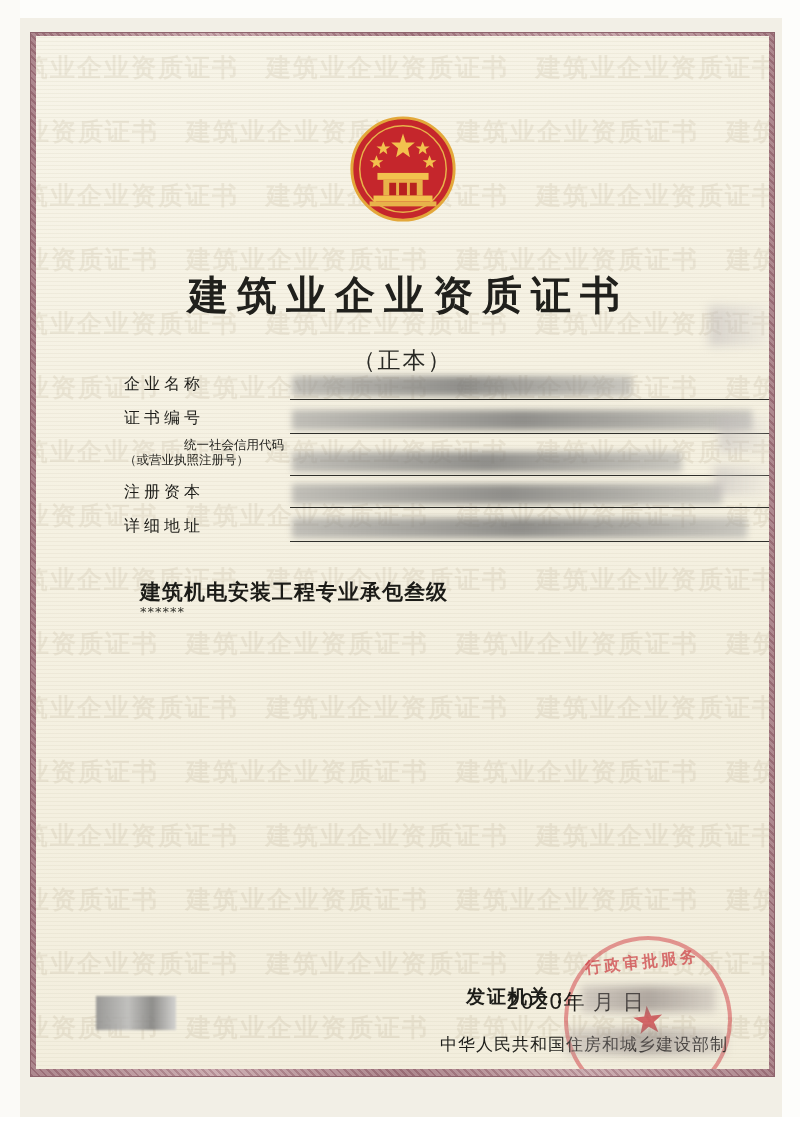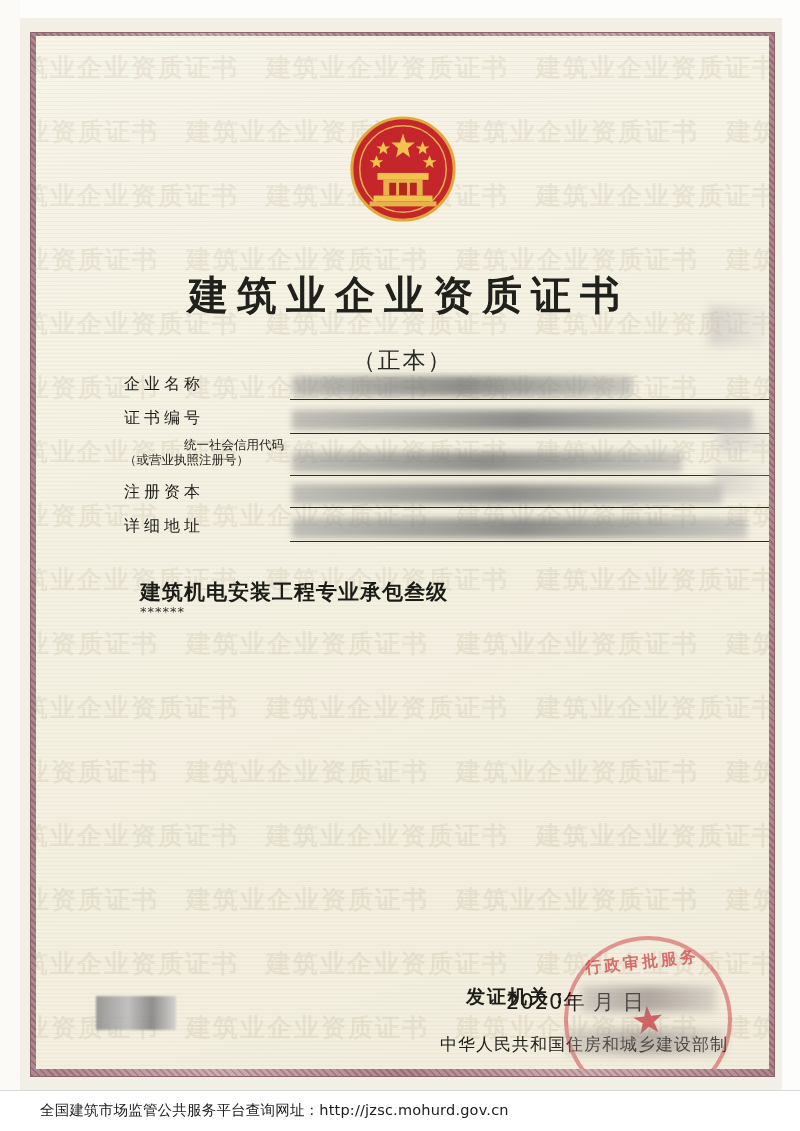--- a/index.html
+++ b/index.html
@@ -394,16 +394,13 @@
 
     <div id="barcode-smudge"></div>
 
     <div class="edge-blur" style="right:0; top:270px; width:60px; height:40px;"></div>
     <div class="edge-blur" style="right:0; top:380px; width:50px; height:36px;"></div>
     <div class="edge-blur" style="right:0; top:430px; width:55px; height:30px;"></div>
   </div>
 
   <div class="scan-margin-bottom"></div>
 
-  <div id="footer-bar">
-    <div id="footer-url">全国建筑市场监管公共服务平台查询网址：http://jzsc.mohurd.gov.cn</div>
-  </div>
 </div>
 
 </body></html>

